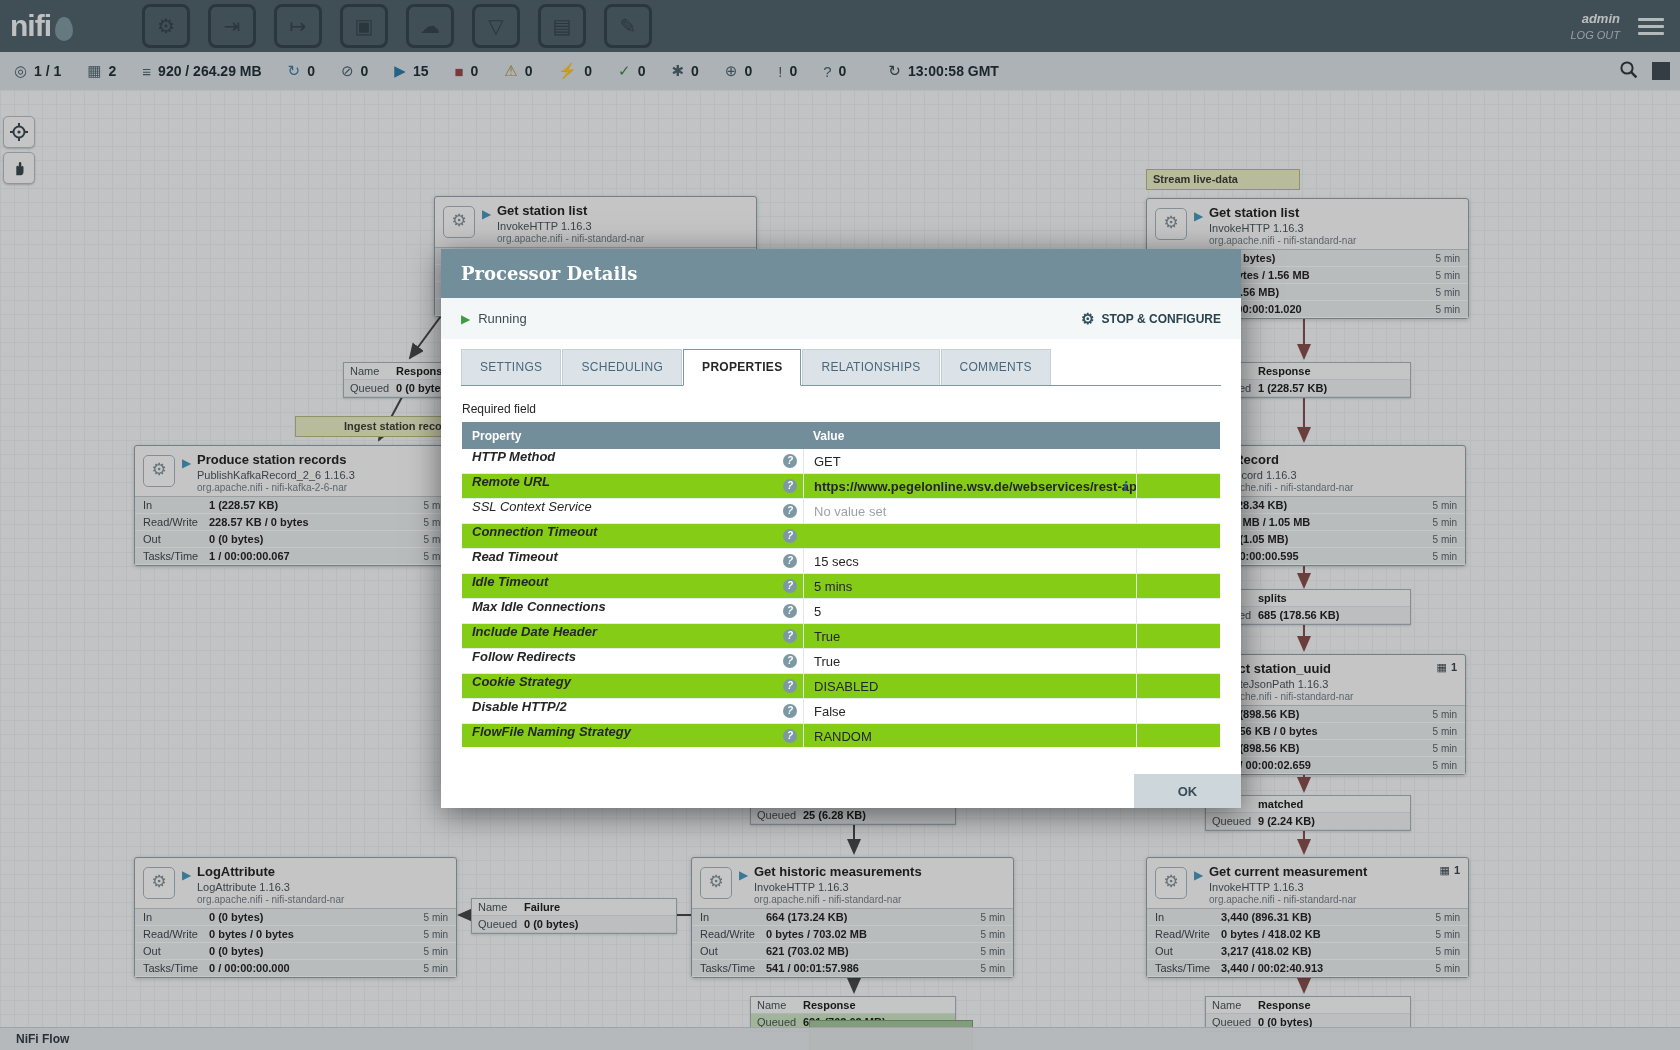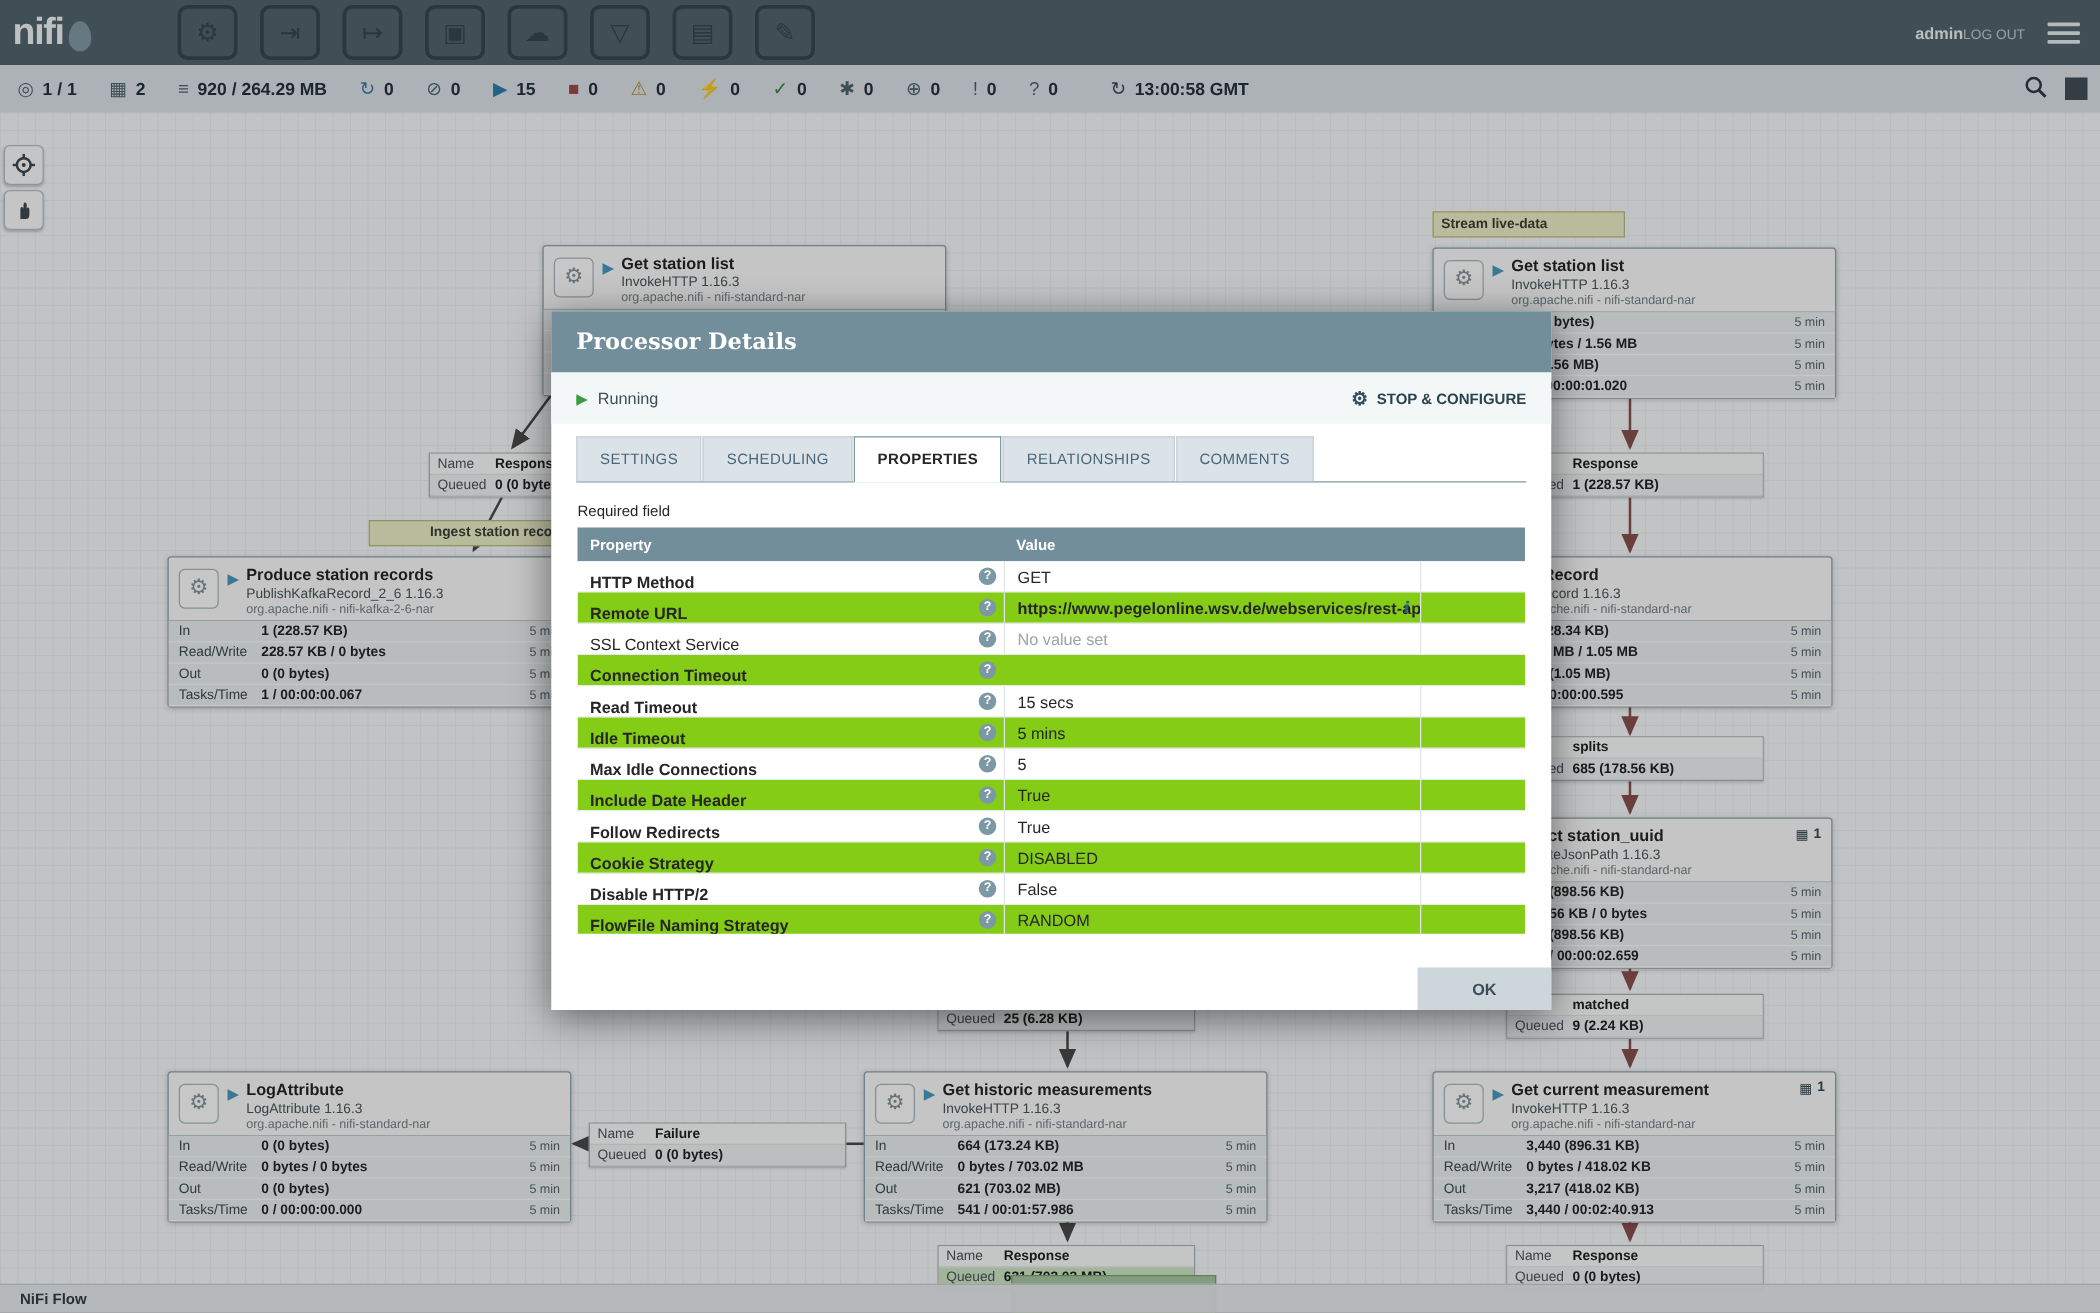--- a/index.html
+++ b/index.html
@@ -9,21 +9,21 @@
   
   .topbar{position:absolute;top:0;left:0;right:0;height:52px;background:#53646e;
           display:flex;align-items:center;z-index:10;}
   .logo{display:flex;align-items:flex-end;margin-left:10px;width:104px;}
   .logo .word{color:#f4f7f8;font-size:30px;font-weight:bold;letter-spacing:-1px;line-height:30px;}
   .logo .drop{width:18px;height:24px;margin-left:4px;background:#8ea4ae;
               border-radius:50% 50% 50% 50%/60% 60% 42% 42%;opacity:.85;}
   .tools{display:flex;align-items:center;margin-left:28px;}
   .tool{width:42px;height:38px;border:3px solid #36474f;border-radius:8px;margin-right:18px;
         color:#36474f;font-size:20px;display:flex;align-items:center;justify-content:center;cursor:grab;}
-  .userbox{margin-left:auto;display:flex;flex-direction:row;align-items:flex-end;margin-right:18px;}
+  .userbox{margin-left:auto;display:flex;flex-direction:column;align-items:flex-end;margin-right:18px;font-style:italic;}
   .userbox .u{color:#eef2f4;font-size:13px;font-weight:bold;}
   .userbox .lo{color:#c2cdd3;font-size:11px;margin-top:3px;cursor:pointer;}
   .burger{width:26px;margin-right:16px;cursor:pointer;}
   .burger div{height:3px;background:#e7edf0;margin:4px 0;border-radius:1px;}
 
   
   .statusbar{position:absolute;top:52px;left:0;right:0;height:38px;background:#dde4e9;
              display:flex;align-items:center;padding-left:14px;z-index:10;font-size:14px;}
   .sb-item{display:flex;align-items:center;margin-right:26px;white-space:nowrap;}
   .sb-ic{font-size:15px;margin-right:7px;color:#51656f;}
@@ -102,22 +102,22 @@
   .tab.active{background:#fff;color:#262626;font-weight:bold;border-color:#7f97a3;margin-bottom:-1px;
               border-bottom:1px solid #fff;}
   .d-note{margin:16px 21px 6px;font-size:12px;color:#262626;}
   .d-table{margin:6px 21px 0;width:758px;}
   .t-head{height:27px;background:#728e9b;display:flex;align-items:center;color:#fff;font-size:12px;font-weight:bold;}
   .th-prop{width:341px;padding-left:10px;box-sizing:border-box;}
   .th-val{padding-left:10px;}
   .t-body{height:298px;overflow:hidden;}
   .t-row{height:24px;display:flex;align-items:stretch;border-bottom:1px solid #e6ebee;background:#fff;font-size:13px;}
   .t-row.odd{background:#84cc16;}
-  .t-prop{width:341px;box-sizing:border-box;position:relative;display:flex;align-items:flex-end;
-          padding:0 30px 0 10px;color:#262626;}
+  .t-prop{width:341px;box-sizing:border-box;position:relative;display:flex;align-items:flex-start;
+          padding:0 30px 0 10px;color:#262626;font-style:italic;}
   .t-prop.req .pn{font-weight:bold;}
   .help{position:absolute;right:6px;top:50%;transform:translateY(-50%);width:14px;height:14px;border-radius:50%;
         background:#7d98a5;color:#fff;font-size:10px;font-weight:bold;text-align:center;line-height:14px;cursor:pointer;}
   .t-val{width:334px;box-sizing:border-box;border-left:1px solid #dfe5e9;border-right:1px solid #dfe5e9;
          display:flex;align-items:center;padding:0 22px 0 10px;color:#262626;position:relative;white-space:nowrap;overflow:hidden;}
   .t-val.b{font-weight:bold;}
   .t-val.unset{color:#9aa3a8;}
   .info{position:absolute;right:8px;font-family:"DejaVu Serif",serif;font-weight:bold;font-style:italic;
         color:#2b5d7d;font-size:13px;}
   .t-rest{flex:1;}

